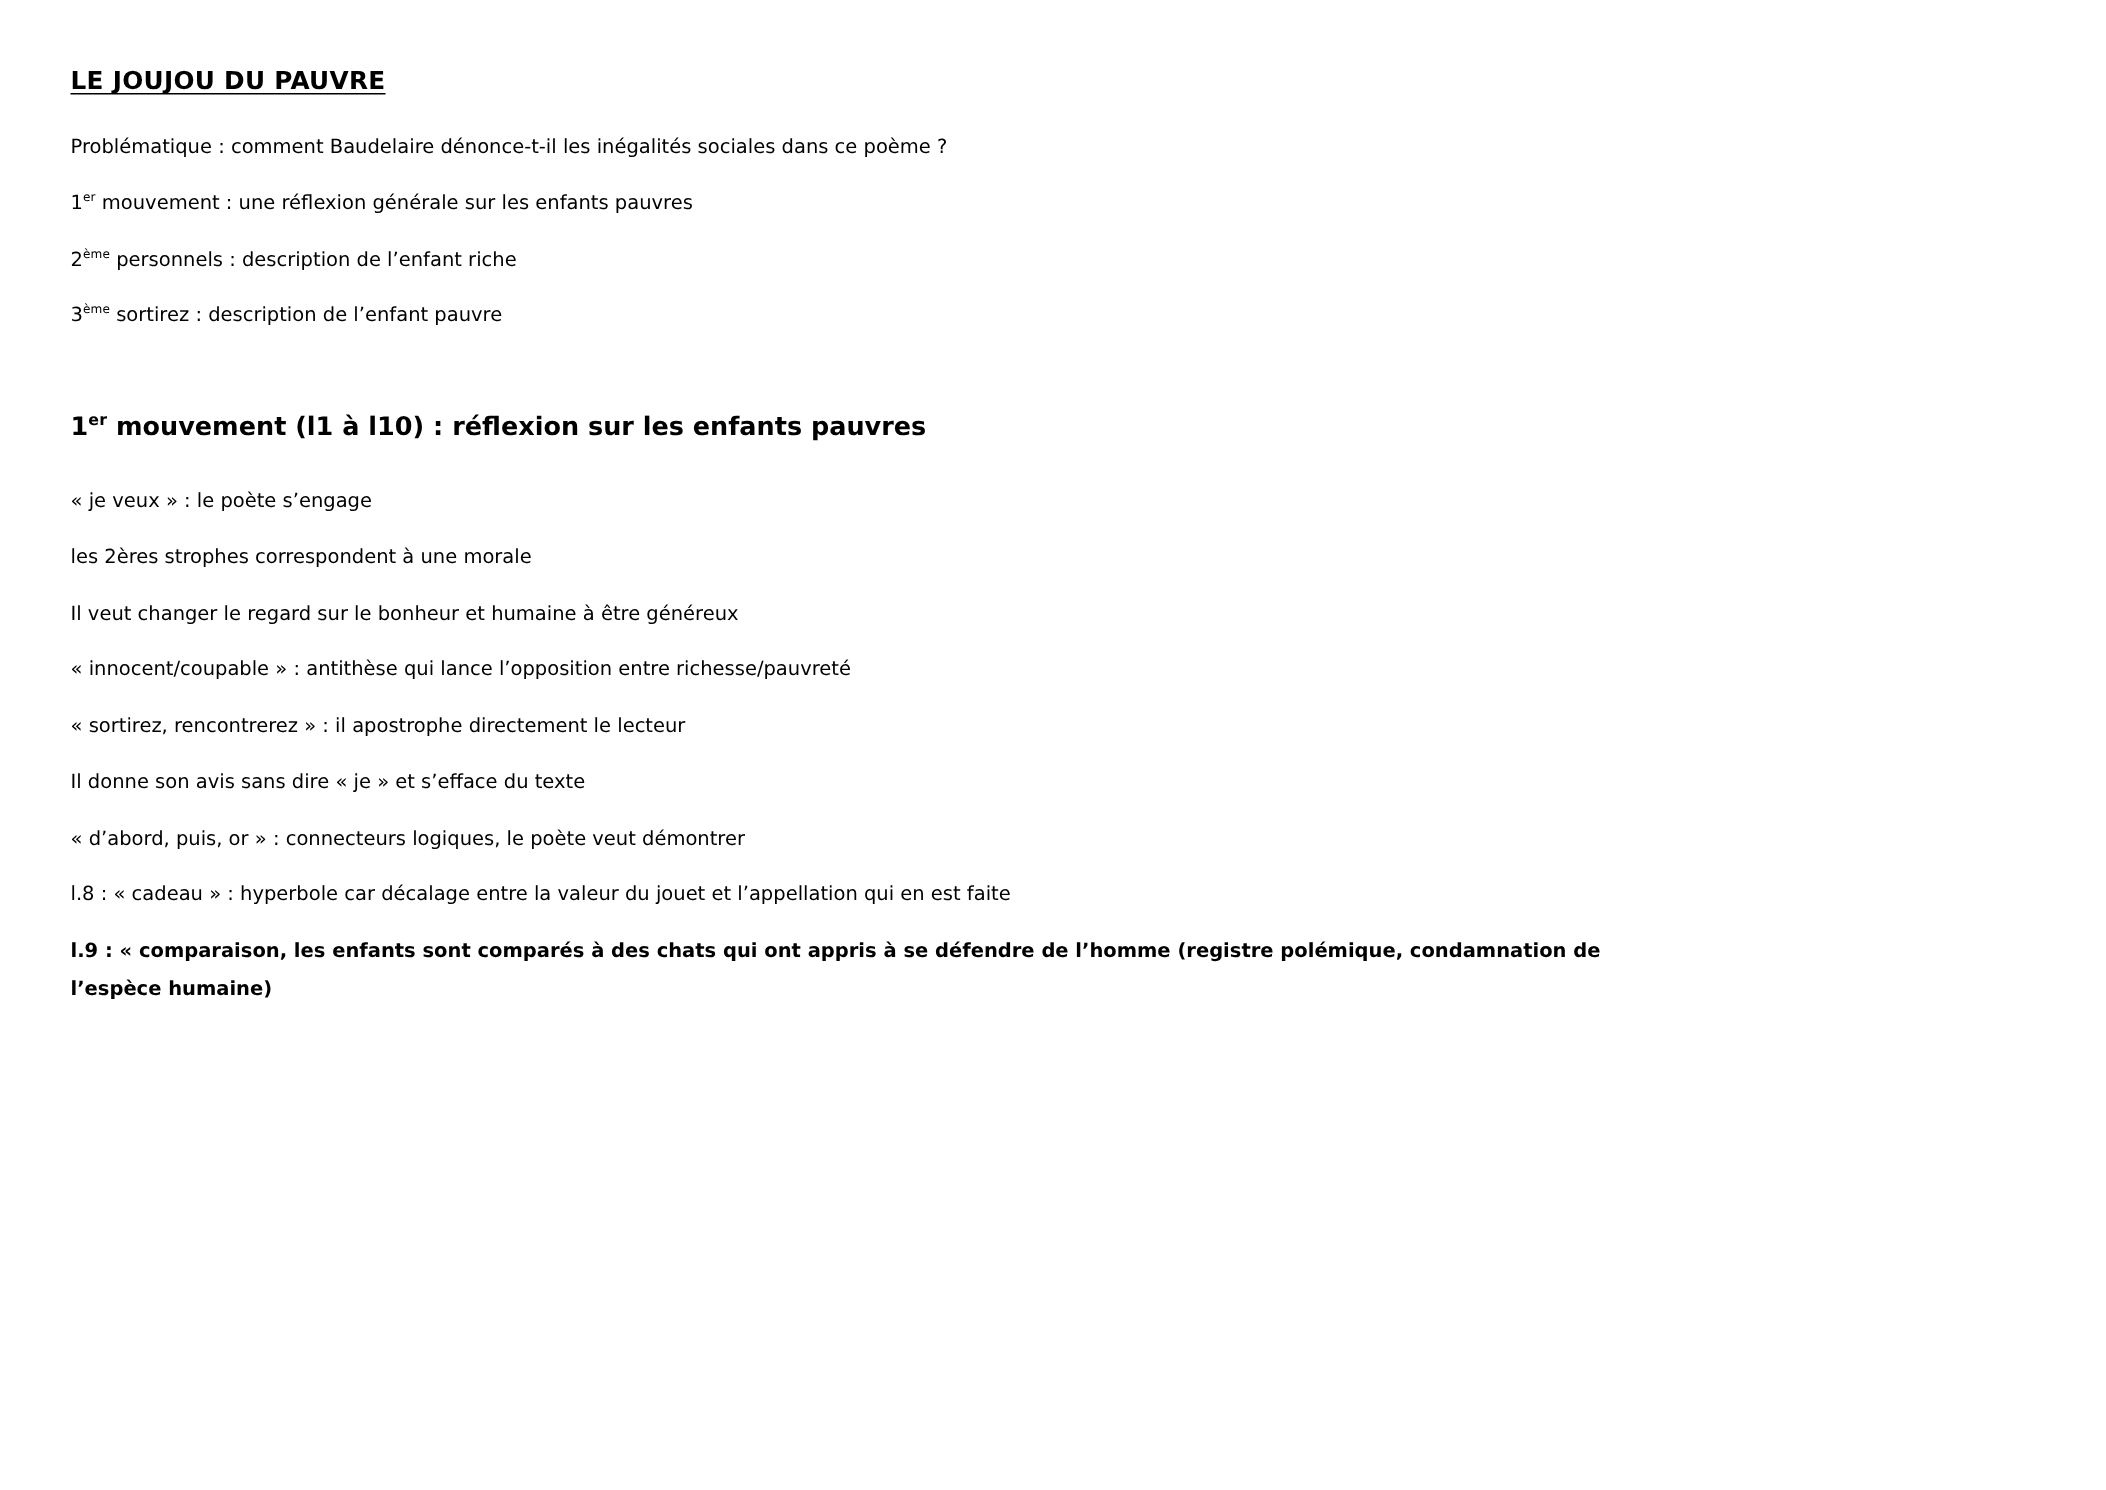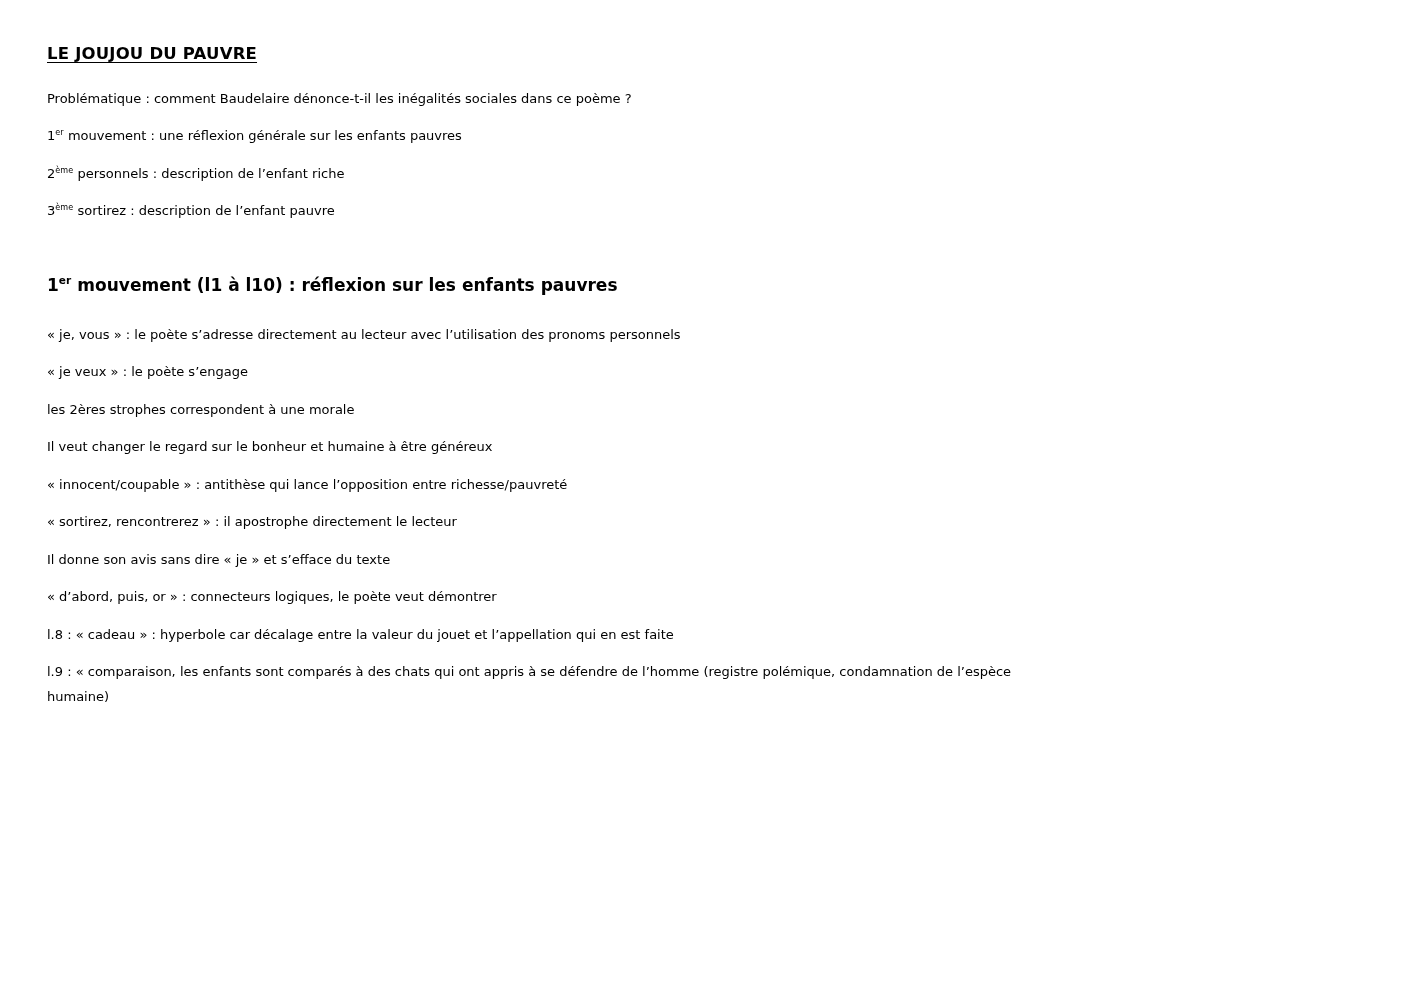--- a/index.html
+++ b/index.html
@@ -50,20 +50,21 @@
     height: 37px;
   }
   .para sup {
     font-size: 0.62em;
     line-height: 0;
     vertical-align: super;
     letter-spacing: 0.1px;
   }
   .para.wrap {
     max-width: 1292px;
+    font-weight: bold;
   }
 </style>
 </head>
 <body>
 
 <div class="page">
 
   <h1 class="doc-title">LE JOUJOU DU PAUVRE</h1>
 
   <p class="para">Problématique : comment Baudelaire dénonce-t-il les inégalités sociales dans ce poème ?</p>
@@ -71,21 +72,20 @@
   <p class="para"><span>1</span><sup>er</sup><span> mouvement : une réflexion générale sur les enfants pauvres</span></p>
 
   <p class="para"><span>2</span><sup>ème</sup><span> personnels : description de l’enfant riche</span></p>
 
   <p class="para"><span>3</span><sup>ème</sup><span> sortirez : description de l’enfant pauvre</span></p>
 
   <div class="spacer-line"></div>
 
   <p class="para heading"><span>1</span><sup>er</sup><span> mouvement (l1 à l10) : réflexion sur les enfants pauvres</span></p>
 
-  <p class="para">« je, vous » : le poète s’adresse directement au lecteur avec l’utilisation des pronoms personnels</p>
   <p class="para">« je veux » : le poète s’engage</p>
   <p class="para">les 2ères strophes correspondent à une morale</p>
   <p class="para">Il veut changer le regard sur le bonheur et humaine à être généreux</p>
   <p class="para">« innocent/coupable » : antithèse qui lance l’opposition entre richesse/pauvreté</p>
   <p class="para">« sortirez, rencontrerez » : il apostrophe directement le lecteur</p>
   <p class="para">Il donne son avis sans dire « je » et s’efface du texte</p>
   <p class="para">« d’abord, puis, or » : connecteurs logiques, le poète veut démontrer</p>
   <p class="para">l.8 : « cadeau » : hyperbole car décalage entre la valeur du jouet et l’appellation qui en est faite</p>
   <p class="para wrap">l.9 : « comparaison, les enfants sont comparés à des chats qui ont appris à se défendre de l’homme (registre polémique, condamnation de l’espèce humaine)</p>
 

